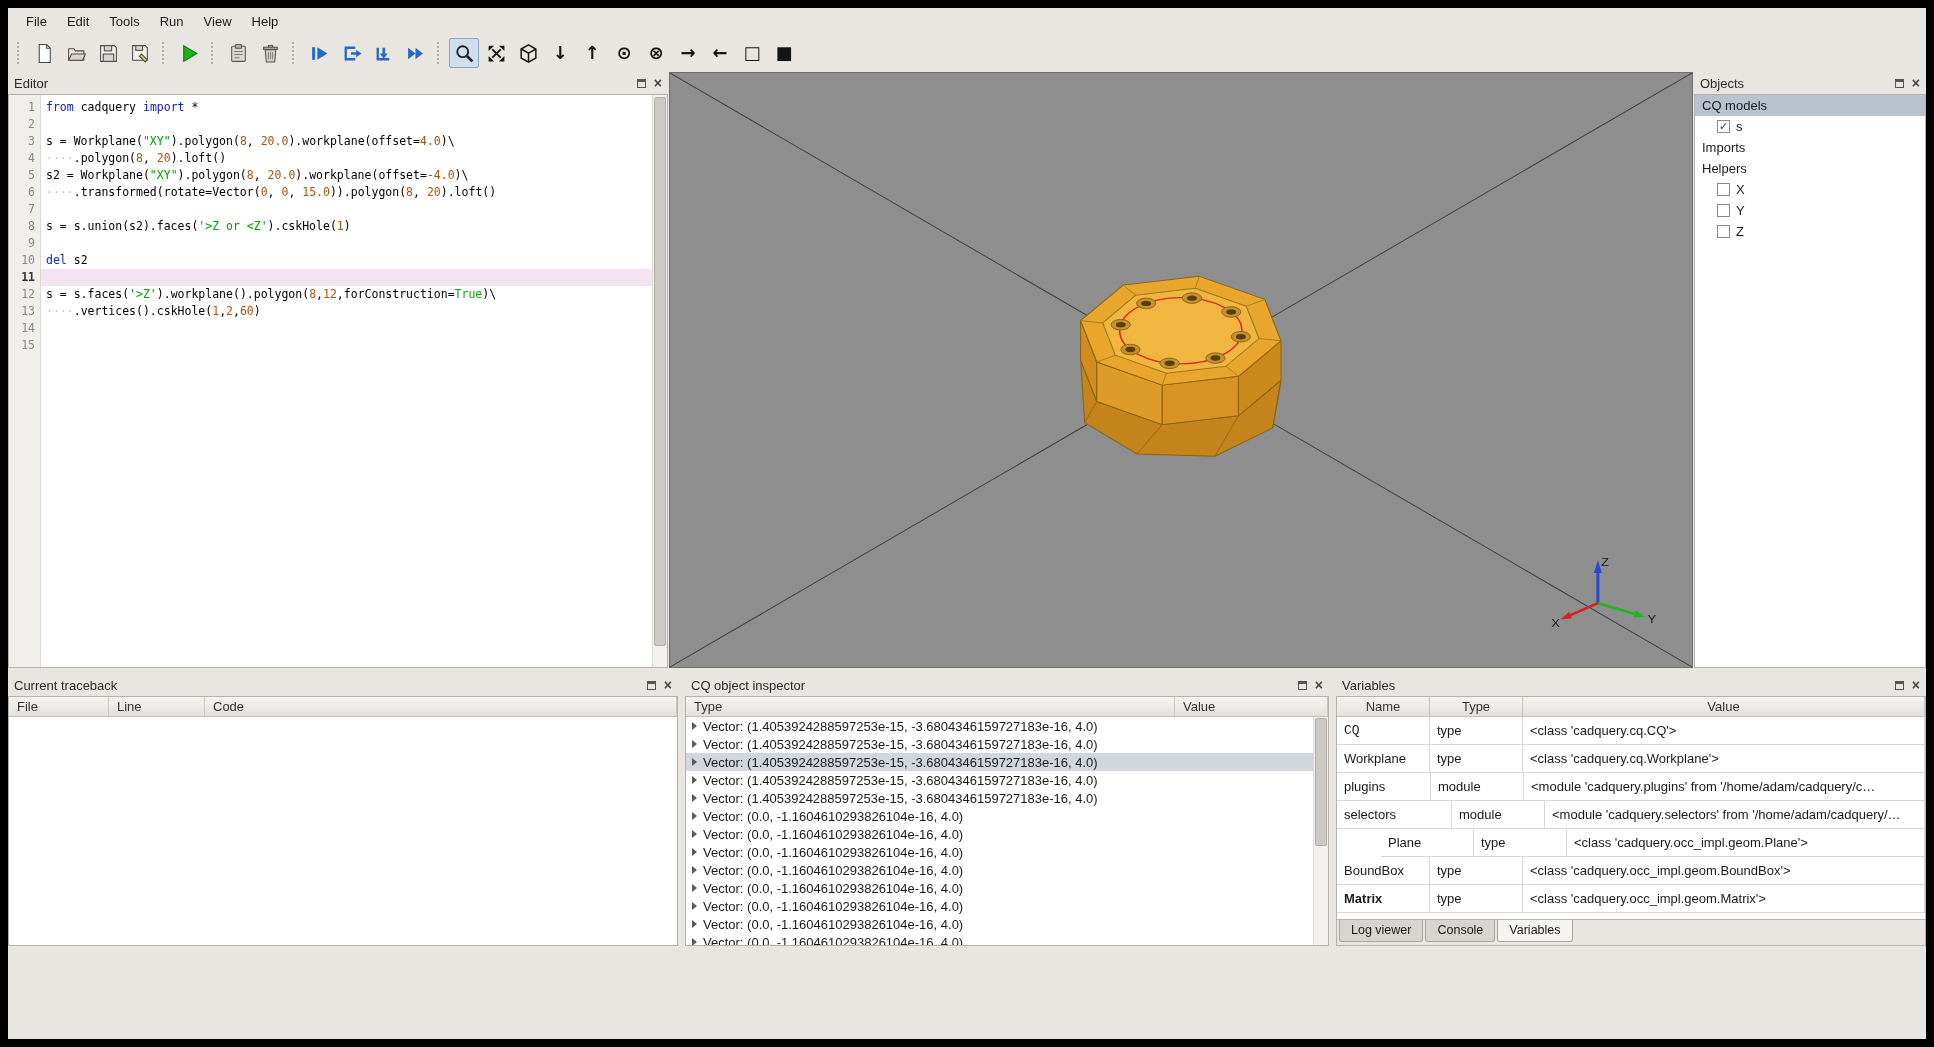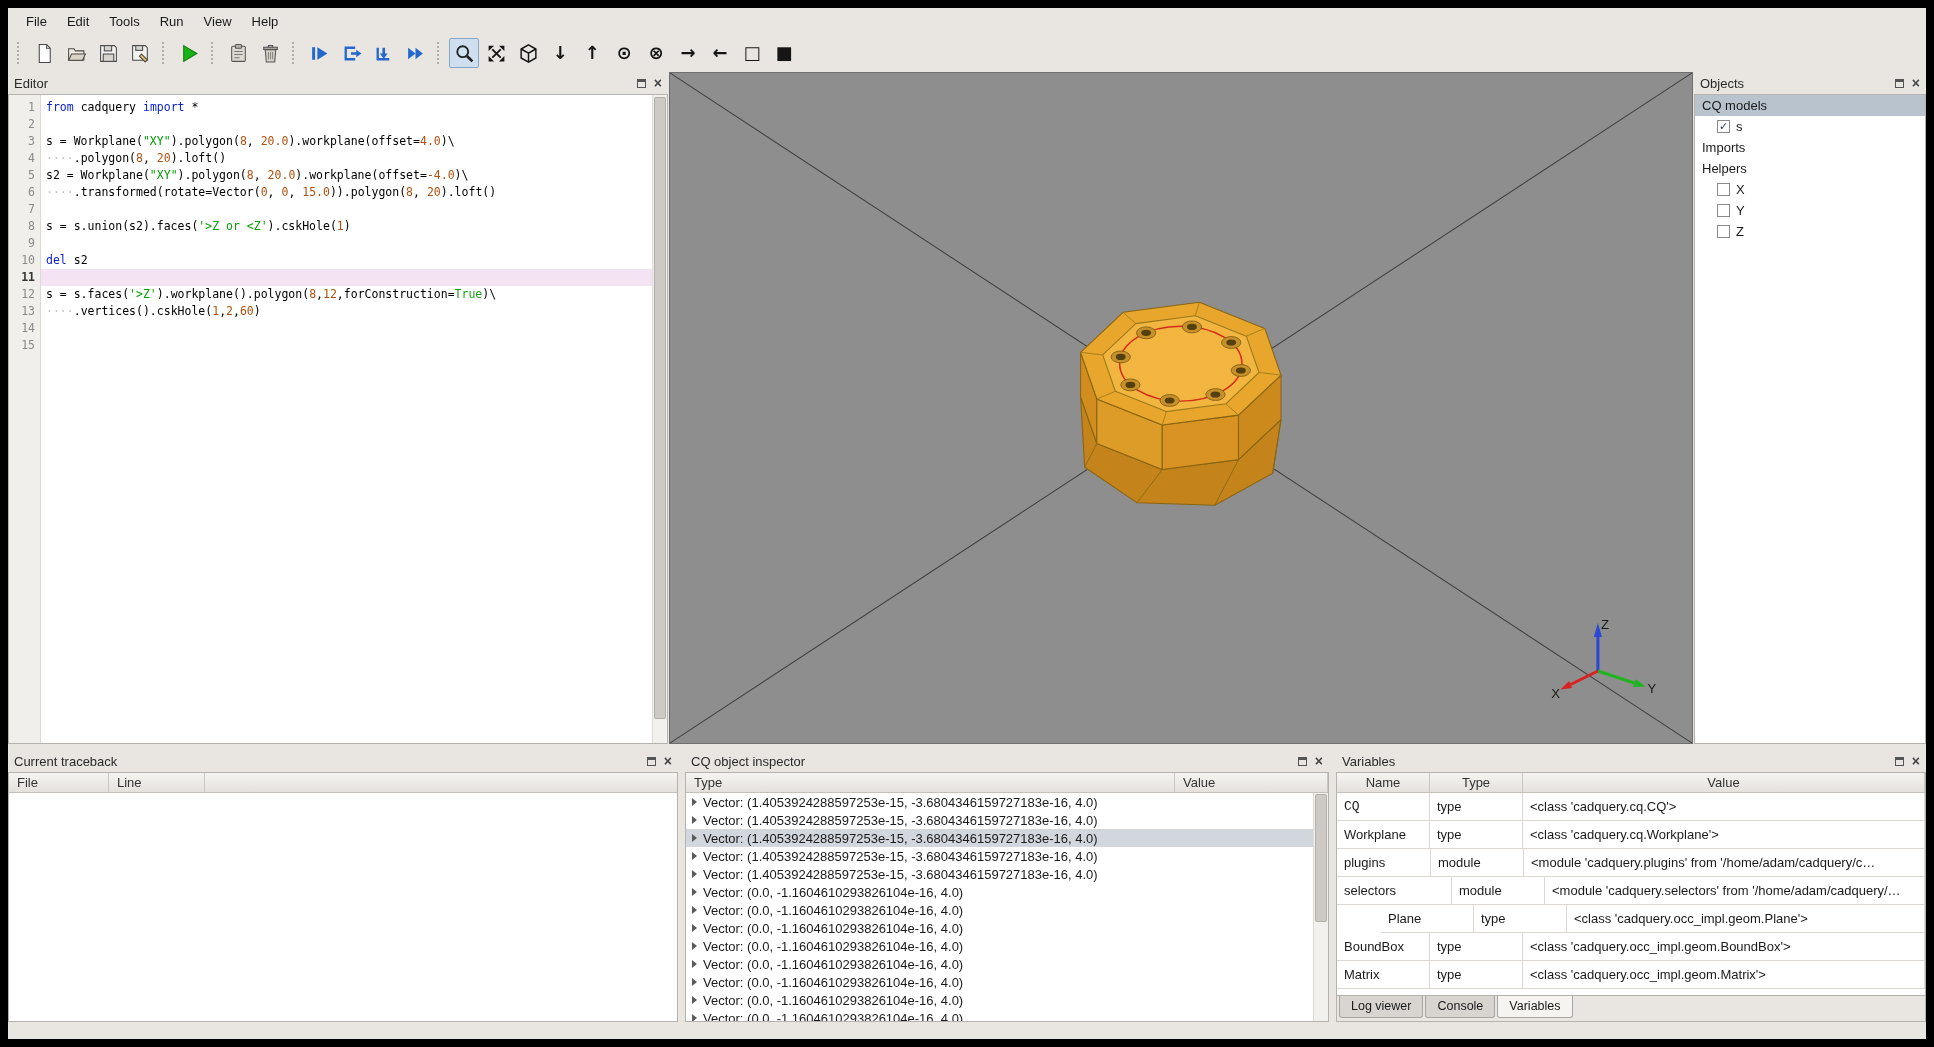--- a/index.html
+++ b/index.html
@@ -13,21 +13,21 @@
   .menu-item{padding:3px 10px;cursor:default}
   .toolbar{height:38px;display:flex;align-items:center;padding:0 4px;gap:2px;flex:none}
   .tb-handle{width:5px;height:22px;margin:0 5px;border-left:2px dotted #b2aea8}
   .tb-btn{width:30px;height:30px;display:flex;align-items:center;justify-content:center;border:1px solid transparent;border-radius:2px}
   .tb-btn.checked{background:#cfdff0;border-color:#86a7c8}
   .tb-icon{width:22px;height:22px;display:flex;align-items:center;justify-content:center}
   .tb-icon svg{width:21px;height:21px}
   .tglyph{font-family:"DejaVu Sans",sans-serif;font-size:18px;font-weight:bold;color:#151515;line-height:1}
 
   
-  .main-row{display:flex;gap:1px;height:672px;flex:none}
+  .main-row{display:flex;gap:1px;height:596px;flex:none}
   .bottom-row{display:flex;gap:7px;height:272px;flex:none;margin-top:6px}
   .statusbar{flex:1}
 
   
   .panel{display:flex;flex-direction:column}
   .panel-title{height:22px;display:flex;align-items:center;padding:0 6px;gap:6px;flex:none}
   .ttl{font-size:13px;color:#2a2a2a}
   .ttl-icons{margin-left:auto;display:flex;align-items:center;gap:8px}
   .ttl-float{width:9px;height:9px;border:1px solid #555;border-top-width:3px;display:inline-block}
   .ttl-close{font-size:14px;font-weight:bold;color:#444;line-height:1;cursor:default}
@@ -411,20 +411,21 @@
         <span class="ttl">Current traceback</span>
         <span class="ttl-icons">
           <span class="ttl-float"></span>
           <span class="ttl-close">×</span>
         </span>
       </div>
       <div class="panel-body" style="display:flex;flex-direction:column">
         <div class="thead">
           <div class="th" style="width:100px">File</div>
           <div class="th" style="width:96px">Line</div>
+          <div class="th" style="flex:1">Code</div>
         </div>
         <div style="flex:1"></div>
       </div>
     </div>
 
     <div class="panel inspector-panel">
       <div class="panel-title">
         <span class="ttl">CQ object inspector</span>
         <span class="ttl-icons">
           <span class="ttl-float"></span>
@@ -537,21 +538,21 @@
                 <div class="var-cell" style="width: 93px; margin-left: 44px;">Plane</div>
                 <div class="var-cell" style="width: 93px;">type</div>
                 <div class="var-cell" style="flex: 1 1 0%;">&lt;class 'cadquery.occ_impl.geom.Plane'&gt;</div>
               </div>
               <div class="var-row">
                 <div class="var-cell" style="width: 93px;">BoundBox</div>
                 <div class="var-cell" style="width: 93px;">type</div>
                 <div class="var-cell" style="flex: 1 1 0%;">&lt;class 'cadquery.occ_impl.geom.BoundBox'&gt;</div>
               </div>
               <div class="var-row">
-                <div class="var-cell" style="width: 93px;">Matrix</div>
+                <div class="var-cell" style="width: 93px; font-weight: bold;">Matrix</div>
                 <div class="var-cell" style="width: 93px;">type</div>
                 <div class="var-cell" style="flex: 1 1 0%;">&lt;class 'cadquery.occ_impl.geom.Matrix'&gt;</div>
               </div>
             </div>
         <div class="tabsbar" id="tabs">
               <div class="tab">Log viewer</div>
               <div class="tab">Console</div>
               <div class="tab active">Variables</div>
             </div>
       </div>

